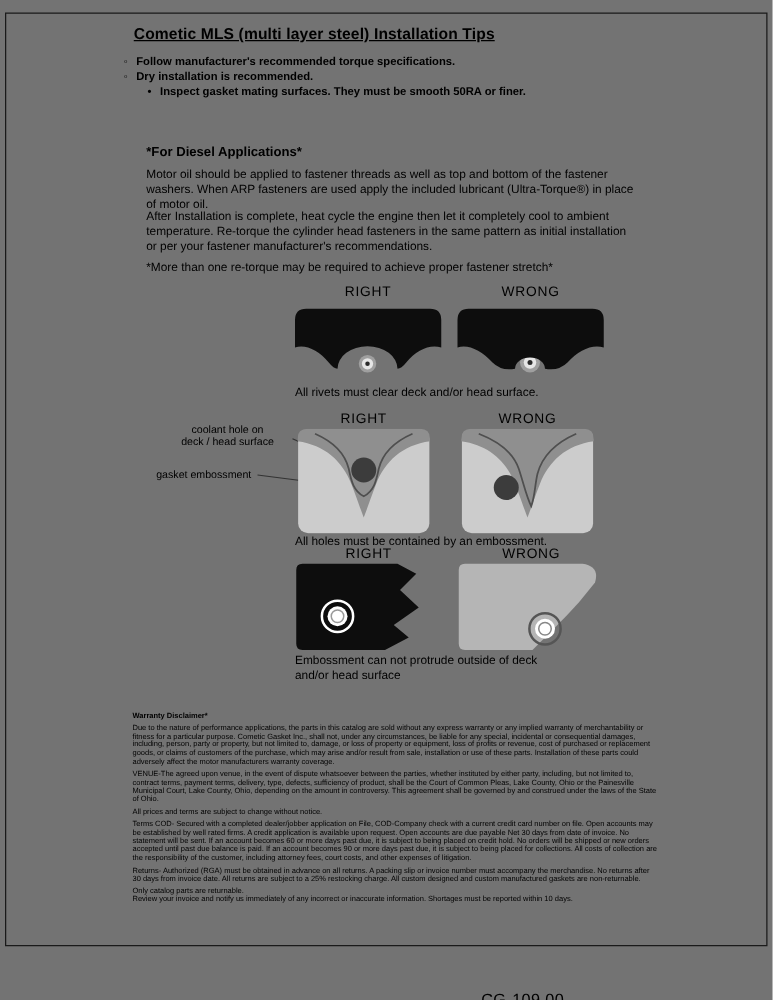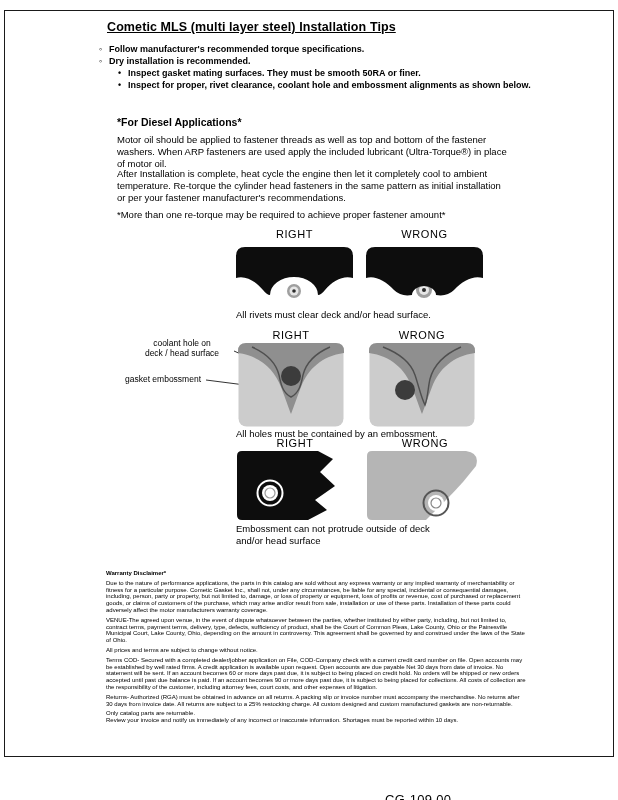--- a/index.html
+++ b/index.html
@@ -1,18 +1,18 @@
 <!DOCTYPE html>
 <html><head>
 <meta charset="utf-8">
 <style>
   * { margin:0; padding:0; box-sizing:border-box; }
   html,body { background:#e9e9e9; }
   body { font-family:"Liberation Sans", sans-serif; color:#000; }
-  .page { position:relative; width:618px; height:800px; background:#ffffff; margin:0 auto; overflow:hidden; }
+  .page { position:relative; width:618px; height:800px; background:#737373; margin:0 auto; overflow:hidden; }
   .border-box { position:absolute; left:4px; top:10px; width:610px; height:747px; border:1px solid #1a1a1a; }
 
   .doc-title { position:absolute; left:107px; top:20px; font-size:12.5px; font-weight:bold; text-decoration:underline; letter-spacing:.1px; }
 
   .tips { position:absolute; left:99px; top:43px; font-size:9px; line-height:12px;font-weight:bold; }
   .tip { padding-left:10px; position:relative; }
   .tip::before { content:"◦"; position:absolute; left:0; top:0; font-size:9px; }
   .sub-tip { padding-left:10px; margin-left:19px; position:relative; }
   .sub-tip::before { content:"•"; position:absolute; left:0; top:0; font-size:9px; }
 
@@ -39,27 +39,26 @@
 
 <div class="page">
   <div class="border-box"></div>
 
   <div class="doc-title">Cometic MLS (multi layer steel) Installation Tips</div>
 
   <div class="tips">
     <div class="tip">Follow manufacturer's recommended torque specifications.</div>
     <div class="tip">Dry installation is recommended.</div>
     <div class="sub-tip">Inspect gasket mating surfaces.  They must be smooth 50RA or finer.</div>
-    <div class="sub-tip">Inspect for proper, rivet clearance, coolant hole and embossment alignments as shown below.</div>
   </div>
 
   <div class="diesel-heading">*For Diesel Applications*</div>
   <div class="diesel-para1">Motor oil should be applied to fastener threads as well as top and bottom of the fastener washers. When ARP fasteners are used apply the included lubricant (Ultra-Torque®) in place of motor oil.</div>
   <div class="diesel-para2">After Installation is complete, heat cycle the engine then let it completely cool to ambient temperature. Re-torque the cylinder head fasteners in the same pattern as initial installation or per your fastener manufacturer's recommendations.</div>
-  <div class="retorque-note">*More than one re-torque may be required to achieve proper fastener amount*</div>
+  <div class="retorque-note">*More than one re-torque may be required to achieve proper fastener stretch*</div>
 
   <div class="fig-label" style="left:234px; top:228px; width:121px;">RIGHT</div>
   <div class="fig-label" style="left:364px; top:228px; width:121px;">WRONG</div>
 
   <svg class="fig" style="left:234px; top:245px;" viewBox="0 0 121 57" width="121" height="57">
     <path d="M11,2 H110 Q119,2 119,11 V33 C110,30 99,35 91,45 Q87,50 84,50 A24,18 0 0 0 36,50 Q33,50 29,45 C21,35 10,30 2,33 V11 Q2,2 11,2 Z" fill="#0d0d0d"></path>
     <circle cx="60" cy="46" r="7" fill="#9f9f9f"></circle>
     <circle cx="60" cy="46" r="4.5" fill="#e6e6e6"></circle>
     <circle cx="60" cy="46" r="1.8" fill="#2b2b2b"></circle>
   </svg>

